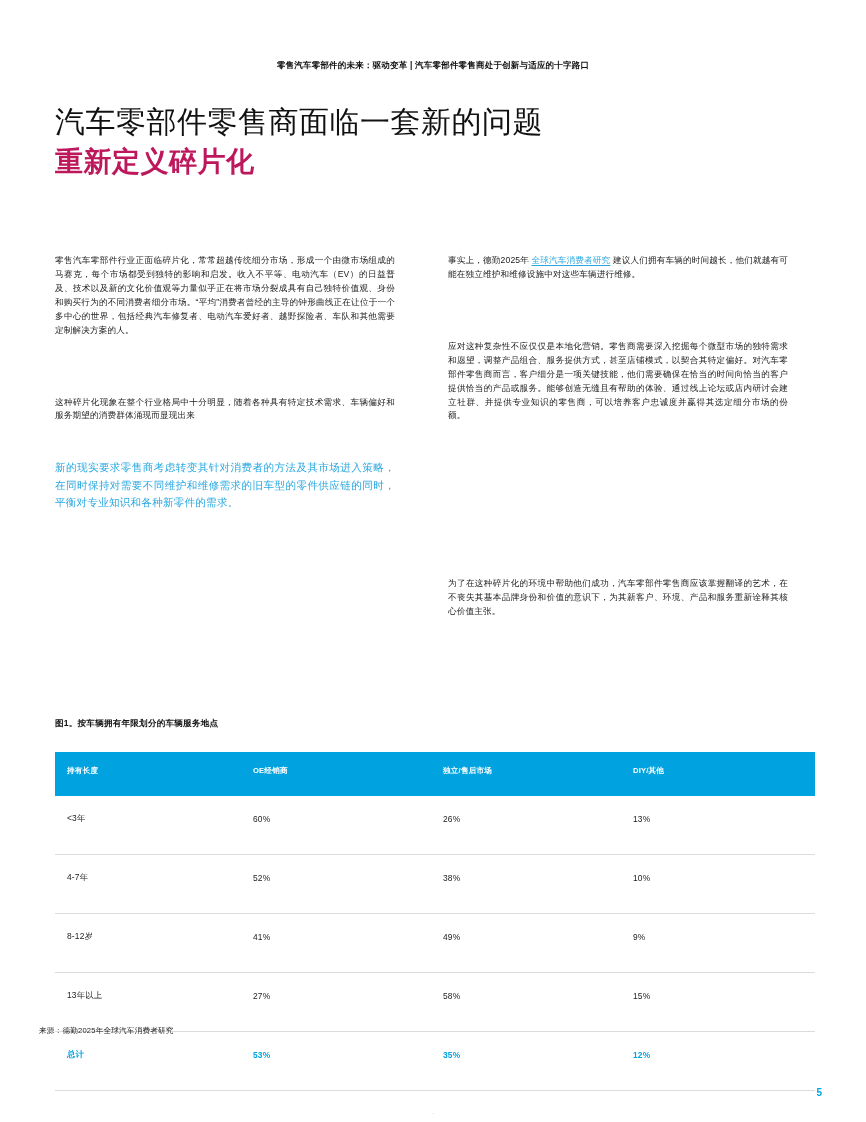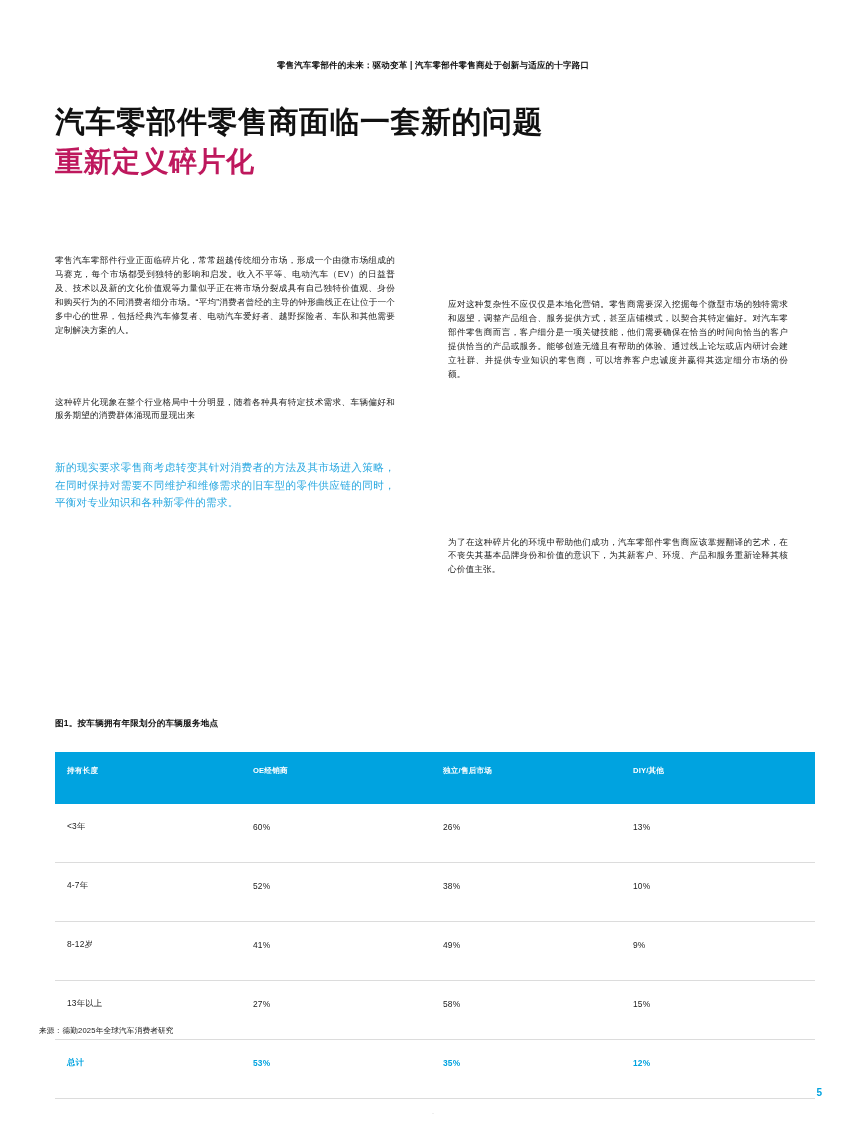--- a/index.html
+++ b/index.html
@@ -37,21 +37,21 @@
 
   
   .title-block {
     position: absolute;
     top: 104px;
     left: 55px;
     width: 760px;
   }
   .doc-title {
     font-size: 30px;
-    font-weight: 700;
+    font-weight: 400;
     color: #111111;
     line-height: 1.22;
     letter-spacing: 0.5px;
     margin: 0;
   }
   .doc-subtitle {
     font-size: 28px;
     font-weight: bold;
     color: #be185d;
     line-height: 1.25;
@@ -116,21 +116,21 @@
     width: 760px;
     border-collapse: collapse;
     table-layout: fixed;
   }
   table.data thead th {
     background: #00a3e0;
     color: #ffffff;
     font-size: 7.6px;
     font-weight: bold;
     text-align: left;
-    padding: 14px 0 28px 12px;
+    padding: 14px 0 20px 12px;
     letter-spacing: 0.2px;
     border: none;
   }
   table.data tbody td {
     font-size: 8.4px;
     color: #1b1b1b;
     padding: 17px 0 30px 12px;
     border-bottom: 1px solid #dcdcdc;
     letter-spacing: 0.2px;
   }
@@ -186,20 +186,21 @@
 
     <div class="col col-left">
       <p class="para">零售汽车零部件行业正面临碎片化，常常超越传统细分市场，形成一个由微市场组成的马赛克，每个市场都受到独特的影响和启发。收入不平等、电动汽车（EV）的日益普及、技术以及新的文化价值观等力量似乎正在将市场分裂成具有自己独特价值观、身份和购买行为的不同消费者细分市场。“平均”消费者曾经的主导的钟形曲线正在让位于一个多中心的世界，包括经典汽车修复者、电动汽车爱好者、越野探险者、车队和其他需要定制解决方案的人。</p>
       <div class="spacer-md"></div>
       <p class="para">这种碎片化现象在整个行业格局中十分明显，随着各种具有特定技术需求、车辆偏好和服务期望的消费群体涌现而显现出来</p>
       <div class="spacer-sm"></div>
       <p class="para blue">新的现实要求零售商考虑转变其针对消费者的方法及其市场进入策略，在同时保持对需要不同维护和维修需求的旧车型的零件供应链的同时，平衡对专业知识和各种新零件的需求。</p>
     </div>
 
     <div class="col col-right">
+      <p class="para"><span>事实上，德勤2025年 </span><a class="link" href="#">全球汽车消费者研究</a><span> 建议人们拥有车辆的时间越长，他们就越有可能在独立维护和维修设施中对这些车辆进行维修。</span></p>
       <div class="spacer-md"></div>
       <p class="para">应对这种复杂性不应仅仅是本地化营销。零售商需要深入挖掘每个微型市场的独特需求和愿望，调整产品组合、服务提供方式，甚至店铺模式，以契合其特定偏好。对汽车零部件零售商而言，客户细分是一项关键技能，他们需要确保在恰当的时间向恰当的客户提供恰当的产品或服务。能够创造无缝且有帮助的体验、通过线上论坛或店内研讨会建立社群、并提供专业知识的零售商，可以培养客户忠诚度并赢得其选定细分市场的份额。</p>
       <div class="spacer-xl"></div>
       <p class="para">为了在这种碎片化的环境中帮助他们成功，汽车零部件零售商应该掌握翻译的艺术，在不丧失其基本品牌身份和价值的意识下，为其新客户、环境、产品和服务重新诠释其核心价值主张。</p>
     </div>
 
   </div>
 
   <div class="figure">
     <div class="fig-caption">图1。按车辆拥有年限划分的车辆服务地点</div>

